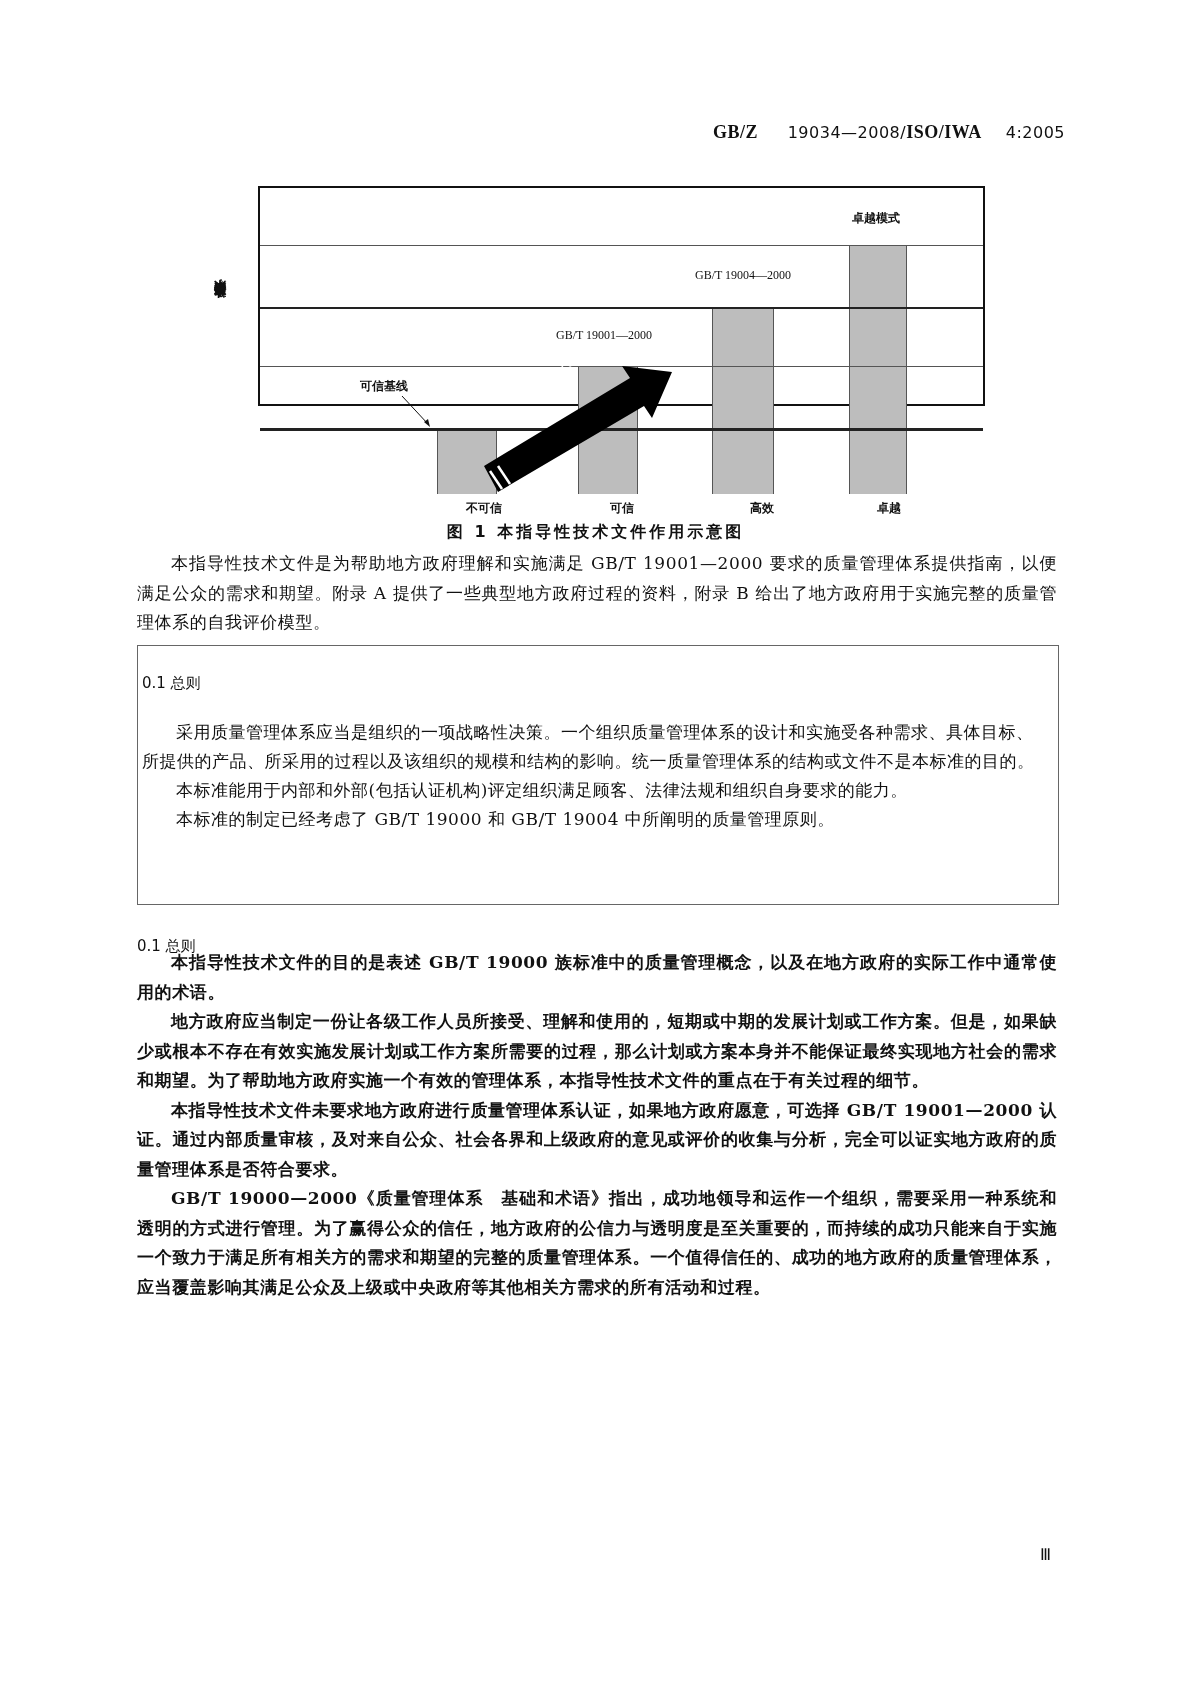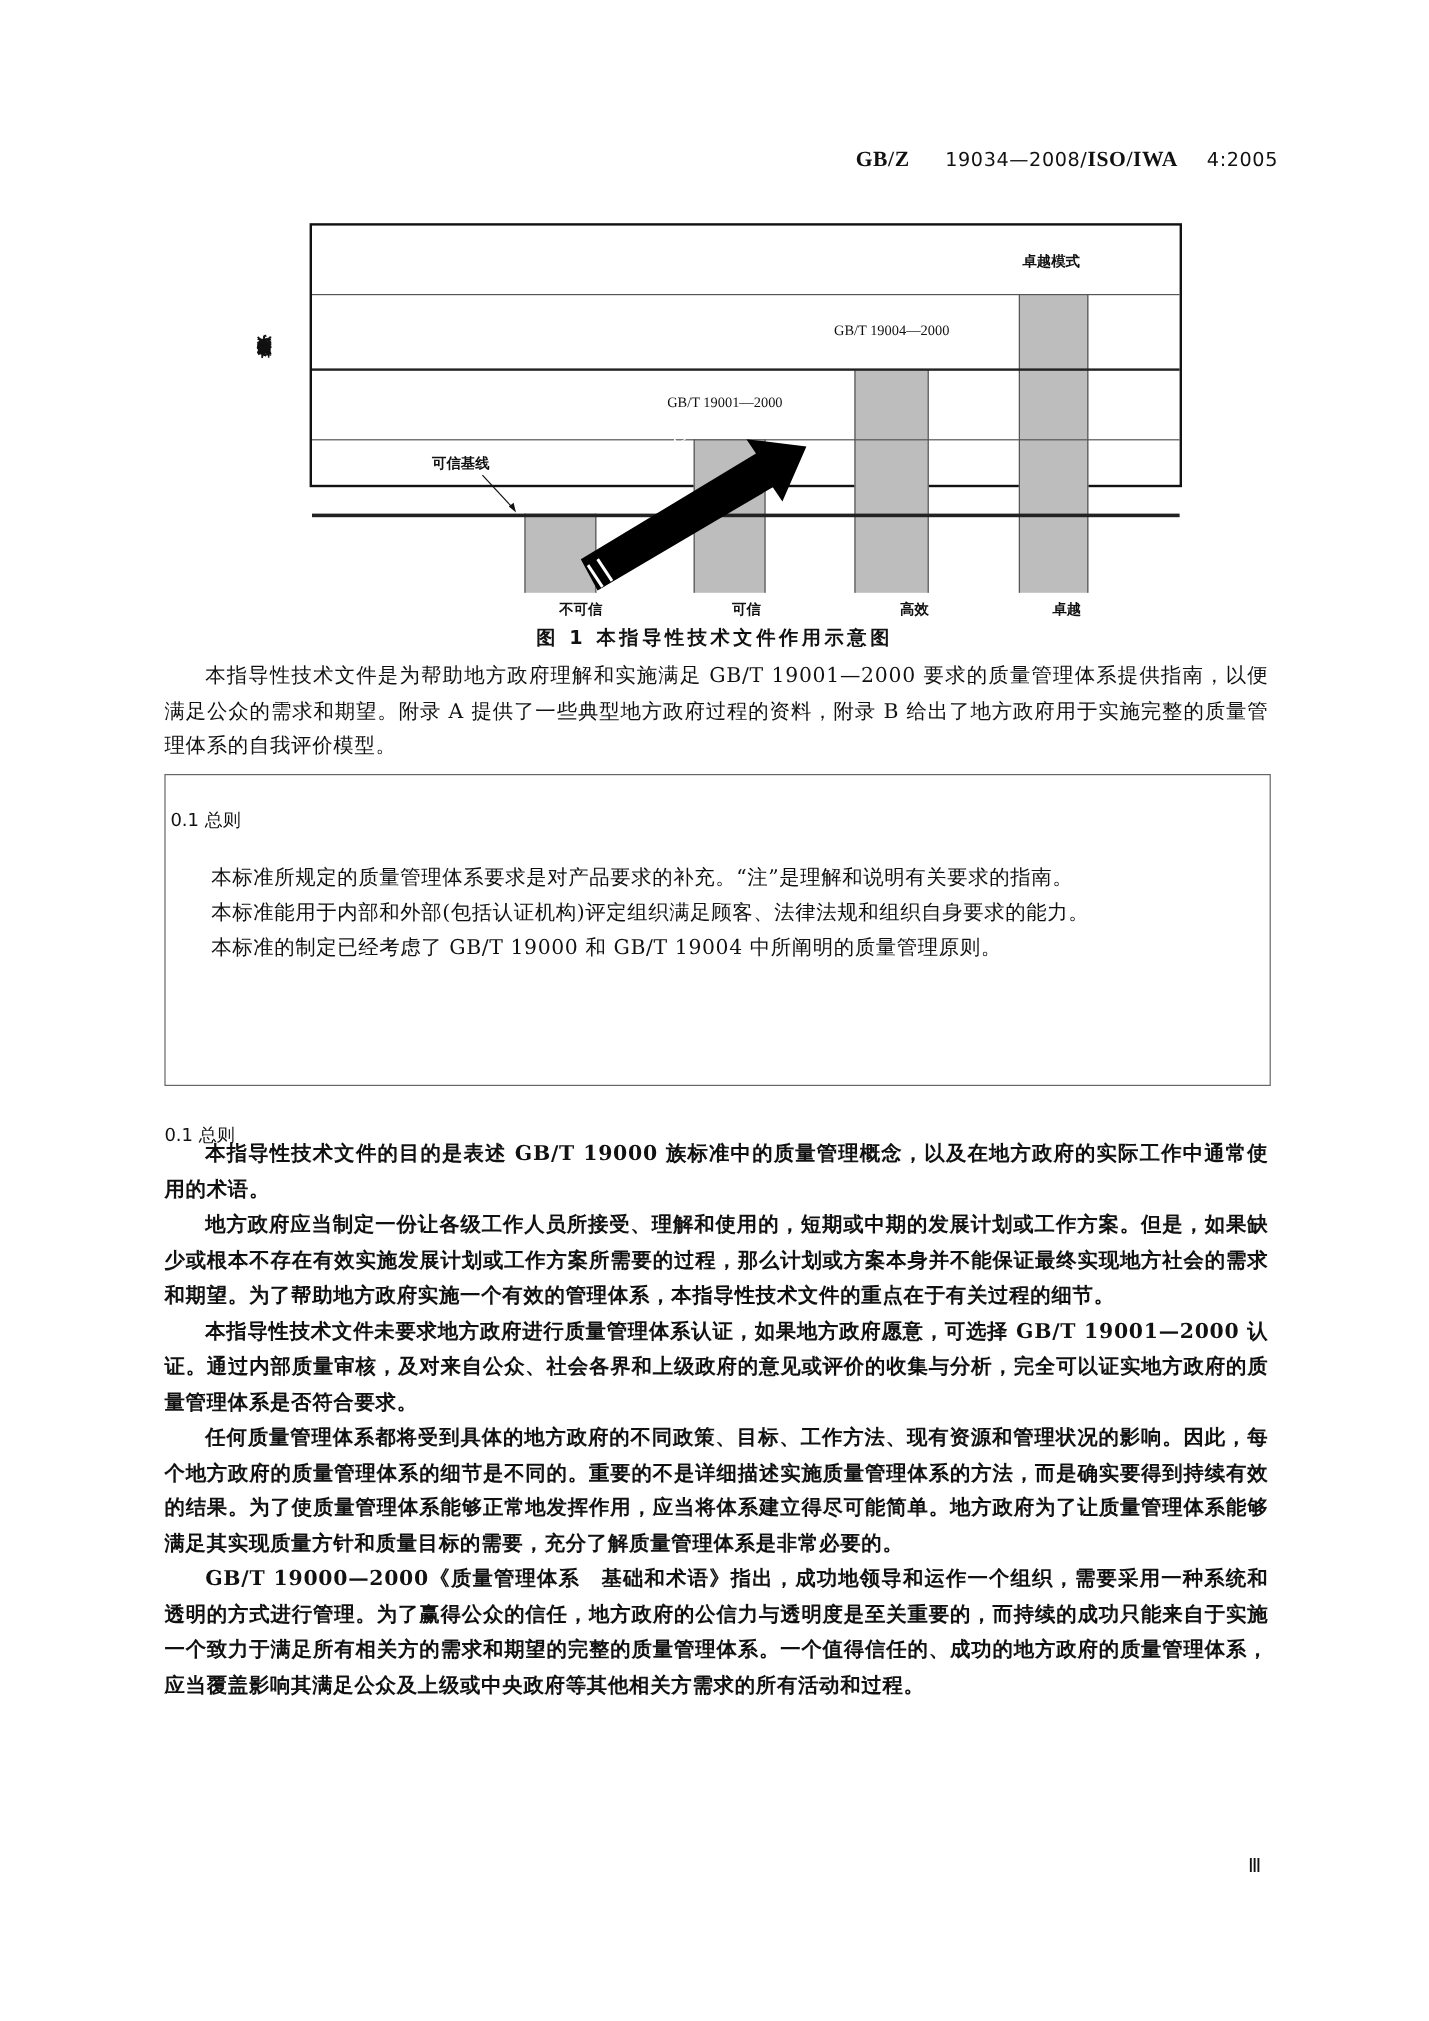--- a/index.html
+++ b/index.html
@@ -76,28 +76,27 @@
 
 <div class="caption">图 1  本指导性技术文件作用示意图</div>
 
 <div class="para" style="top:549px;">
   <p>本指导性技术文件是为帮助地方政府理解和实施满足 GB/T 19001—2000 要求的质量管理体系提供指南，以便满足公众的需求和期望。附录 A 提供了一些典型地方政府过程的资料，附录 B 给出了地方政府用于实施完整的质量管理体系的自我评价模型。</p>
 </div>
 
 <div class="box">
   <div class="heading">0.1   总则</div>
   <div class="body">
-    <p>本标准所规定的质量管理体系要求是对产品要求的补充。“注”是理解和说明有关要求的指南。</p>
+    <p>采用质量管理体系应当是组织的一项战略性决策。一个组织质量管理体系的设计和实施受各种需求、具体目标、所提供的产品、所采用的过程以及该组织的规模和结构的影响。统一质量管理体系的结构或文件不是本标准的目的。</p>
     <p>本标准能用于内部和外部(包括认证机构)评定组织满足顾客、法律法规和组织自身要求的能力。</p>
     <p>本标准的制定已经考虑了 GB/T 19000 和 GB/T 19004 中所阐明的质量管理原则。</p>
   </div>
 </div>
 
 <div class="sec">0.1   总则</div>
 <div class="para" style="top:948px;font-weight:bold;">
   <p>本指导性技术文件的目的是表述 GB/T 19000 族标准中的质量管理概念，以及在地方政府的实际工作中通常使用的术语。</p>
   <p>地方政府应当制定一份让各级工作人员所接受、理解和使用的，短期或中期的发展计划或工作方案。但是，如果缺少或根本不存在有效实施发展计划或工作方案所需要的过程，那么计划或方案本身并不能保证最终实现地方社会的需求和期望。为了帮助地方政府实施一个有效的管理体系，本指导性技术文件的重点在于有关过程的细节。</p>
   <p>本指导性技术文件未要求地方政府进行质量管理体系认证，如果地方政府愿意，可选择 GB/T 19001—2000 认证。通过内部质量审核，及对来自公众、社会各界和上级政府的意见或评价的收集与分析，完全可以证实地方政府的质量管理体系是否符合要求。</p>
-  <p>任何质量管理体系都将受到具体的地方政府的不同政策、目标、工作方法、现有资源和管理状况的影响。因此，每个地方政府的质量管理体系的细节是不同的。重要的不是详细描述实施质量管理体系的方法，而是确实要得到持续有效的结果。为了使质量管理体系能够正常地发挥作用，应当将体系建立得尽可能简单。地方政府为了让质量管理体系能够满足其实现质量方针和质量目标的需要，充分了解质量管理体系是非常必要的。</p>
   <p>GB/T 19000—2000《质量管理体系　基础和术语》指出，成功地领导和运作一个组织，需要采用一种系统和透明的方式进行管理。为了赢得公众的信任，地方政府的公信力与透明度是至关重要的，而持续的成功只能来自于实施一个致力于满足所有相关方的需求和期望的完整的质量管理体系。一个值得信任的、成功的地方政府的质量管理体系，应当覆盖影响其满足公众及上级或中央政府等其他相关方需求的所有活动和过程。</p>
 </div>
 
 <div class="pagenum">Ⅲ</div>
 
 </body></html>

